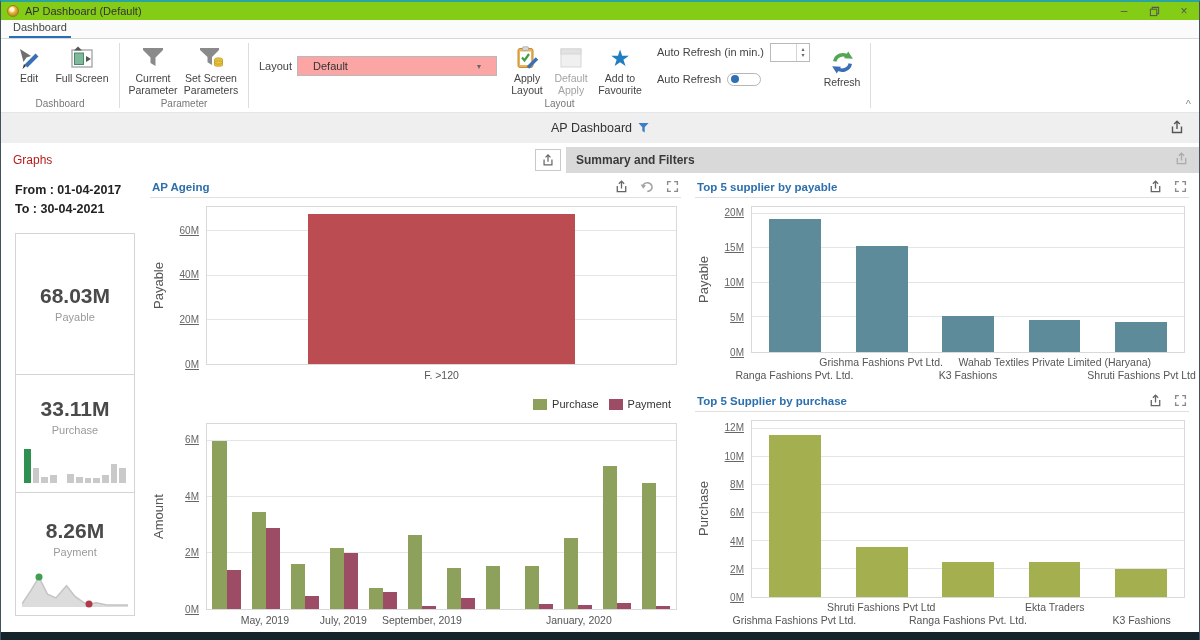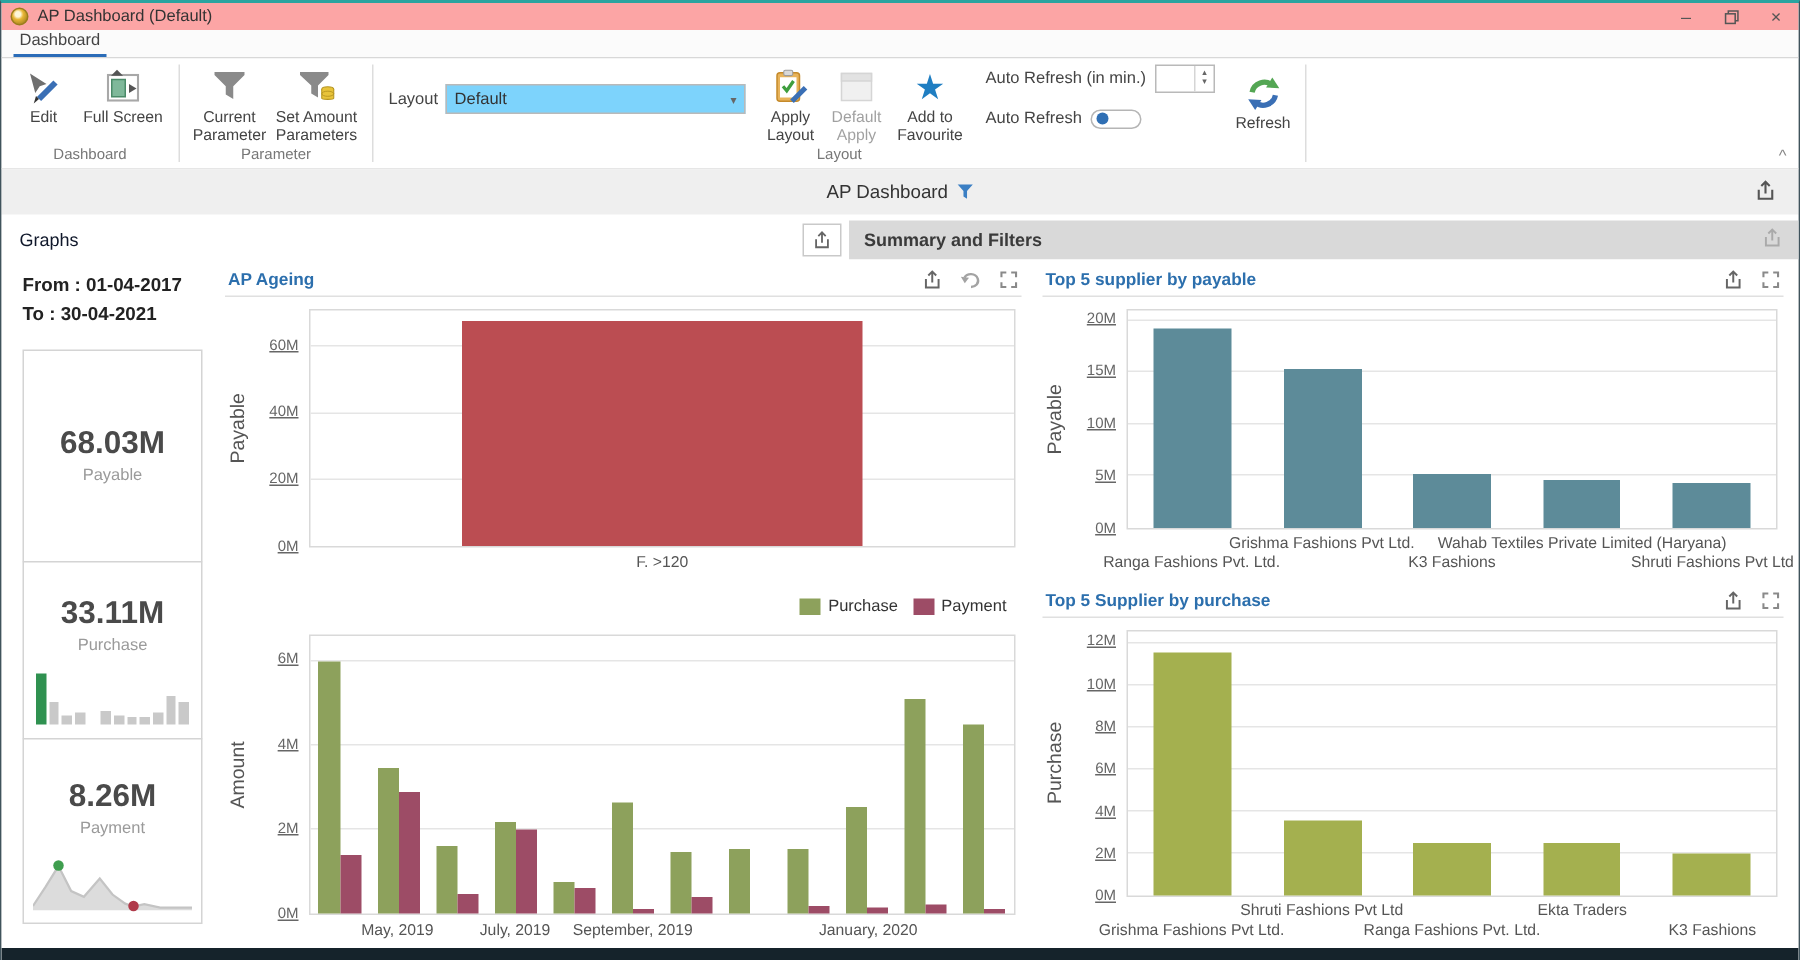--- a/index.html
+++ b/index.html
@@ -1,56 +1,56 @@
 <!DOCTYPE html>
 <html><head>
 <meta charset="utf-8">
 <style>
   html,body{margin:0;padding:0;background:#e8e8e8;}
   *{box-sizing:border-box;}
   .window{width:1200px;height:640px;font-family:"Liberation Sans",sans-serif;background:#fff;
     border-top:2px solid #2aa4a0;border-left:1px solid #40535c;border-right:1px solid #40535c;
     display:flex;flex-direction:column;overflow:hidden;position:relative;}
   
-  .titlebar{height:18px;background:#fca5a5;display:flex;align-items:center;padding-left:6px;font-size:11px;color:#333;flex:0 0 auto;}
+  .titlebar{height:18px;background:#84cc16;display:flex;align-items:center;padding-left:6px;font-size:11px;color:#333;flex:0 0 auto;}
   .app-icon{width:12px;height:12px;border-radius:50%;background:radial-gradient(circle at 40% 35%, #fdf6d8 0 20%, #e9b637 40%, #8a6d14 100%);margin-right:6px;border:1px solid #9b7d1c;}
   .win-controls{margin-left:auto;display:flex;height:100%;}
   .win-btn{width:30px;display:flex;align-items:center;justify-content:center;color:#555;font-size:12px;cursor:default;}
   
   .tabstrip{height:19px;border-bottom:1px solid #d8d8d8;display:flex;align-items:flex-end;padding-left:8px;flex:0 0 auto;background:#fbfbfb;}
   .ribbon-tab{font-size:11px;color:#444;padding:2px 4px 3px;border-bottom:2px solid #2b6cb8;}
   
   .ribbon{height:74px;background:#fff;display:flex;align-items:stretch;flex:0 0 auto;position:relative;border-bottom:1px solid #e6e6e6;}
   .rgroup{display:flex;flex-direction:column;}
   .rgroup-buttons{flex:1;display:flex;align-items:flex-start;padding:3px 6px 0;}
   .rgroup-caption{font-size:10px;color:#777;text-align:center;padding:1px 0 3px;}
   .rsep{width:1px;background:#ddd;margin:4px 0;}
   .rbtn{display:flex;flex-direction:column;align-items:center;width:54px;font-size:10.5px;color:#444;line-height:1.15;text-align:center;padding-top:2px;cursor:default;}
   .rbtn.narrow{width:44px;}
   .rbtn.wide{width:62px;}
   .rbtn .ricon{height:28px;display:flex;align-items:center;justify-content:center;}
   .rbtn.disabled{opacity:.5;}
   .star-glyph{font-size:23px;color:#1f7ec2;line-height:1;}
   .layout-field{display:flex;align-items:center;margin:14px 8px 0 4px;font-size:11px;color:#444;}
-  .layout-select{width:200px;height:20px;border:1px solid #b9b9b9;margin-left:5px;display:flex;align-items:center;padding:0 5px;font-size:11px;color:#333;background:#7dd3fc;gap:24px;}
+  .layout-select{width:200px;height:20px;border:1px solid #b9b9b9;margin-left:5px;display:flex;align-items:center;padding:0 15px;font-size:11px;color:#333;background:#fca5a5;gap:24px;}
   .layout-select .arrow{margin-left:auto;font-size:8px;color:#666;}
   .autorefresh{display:flex;flex-direction:column;justify-content:center;gap:7px;margin:0 10px;font-size:11px;color:#444;}
   .ar-row{display:flex;align-items:center;gap:6px;height:20px;}
   .spinbox{width:40px;height:19px;border:1px solid #b9b9b9;background:#fff;display:flex;}
   .spin-arrows{margin-left:auto;width:13px;border-left:1px solid #d5d5d5;display:flex;flex-direction:column;align-items:center;justify-content:center;font-size:6px;color:#666;line-height:1;}
   .toggle{width:34px;height:13px;border:1px solid #b5b5b5;border-radius:7px;background:#fff;position:relative;}
   .toggle .knob{position:absolute;left:3px;top:1.5px;width:8px;height:8px;border-radius:50%;background:#2f6fb4;}
   .collapse-chevron{position:absolute;right:8px;bottom:2px;font-size:11px;color:#888;}
   
   .band{height:30px;background:#efefef;display:flex;align-items:center;justify-content:center;position:relative;flex:0 0 auto;font-size:12.5px;color:#333;}
   .band .export-abs{position:absolute;right:14px;top:6px;}
   .band-gap{height:4px;background:#fff;flex:0 0 auto;}
   
   .section-tabs{height:26px;display:flex;flex:0 0 auto;background:#fff;}
-  .graphs-tab{width:565px;display:flex;align-items:center;padding-left:12px;font-size:12px;color:#0f172a;}
+  .graphs-tab{width:565px;display:flex;align-items:center;padding-left:12px;font-size:12px;color:#b91c1c;}
   .graphs-export{margin-left:auto;margin-right:5px;width:26px;height:22px;border:1px solid #c9c9c9;display:flex;align-items:center;justify-content:center;background:#fff;}
   .summary-bar{flex:1;background:#d9d9d9;display:flex;align-items:center;padding:0 10px;font-size:12px;font-weight:bold;color:#3a3a3a;}
   .summary-bar .export-dim{margin-left:auto;opacity:.4;}
   
   .main{flex:1;display:flex;min-height:0;background:#fff;}
   .sidebar{width:145px;flex:0 0 auto;padding:8px 0 0 14px;}
   .dates{font-size:12.5px;font-weight:bold;color:#222;line-height:1.55;}
   .cards{margin-top:14px;width:120px;}
   .card{border:1px solid #d4d4d4;margin-top:-1px;position:relative;display:flex;flex-direction:column;align-items:center;background:#fff;}
   .card .big{font-size:21px;color:#4a4a4a;font-weight:bold;}
@@ -154,21 +154,21 @@
         </div>
         <div class="rbtn wide">
           <span class="ricon">
             <svg width="26" height="26" viewBox="0 0 26 26">
                 <path d="M2 3 h19 v2 l-7 7 v8 l-4.5 -2.7 v-5.3 L2 5 Z" fill="#8a8a8a"></path>
                 <ellipse cx="20.5" cy="14.5" rx="4" ry="1.7" fill="#e8c33a" stroke="#b5941f" stroke-width=".7"></ellipse>
                 <path d="M16.5 14.5 v6 c0 1,8 1,8 0 v-6" fill="#e8c33a" stroke="#b5941f" stroke-width=".7"></path>
                 <ellipse cx="20.5" cy="17.5" rx="4" ry="1.7" fill="none" stroke="#b5941f" stroke-width=".6"></ellipse>
               </svg>
           </span>
-          <span>Set Amount Parameters</span>
+          <span>Set Screen Parameters</span>
         </div>
       </div>
       <div class="rgroup-caption">Parameter</div>
     </div>
     <div class="rsep"></div>
 
     <div class="rgroup">
       <div class="rgroup-buttons">
         <div class="layout-field">
           <span>Layout</span>

